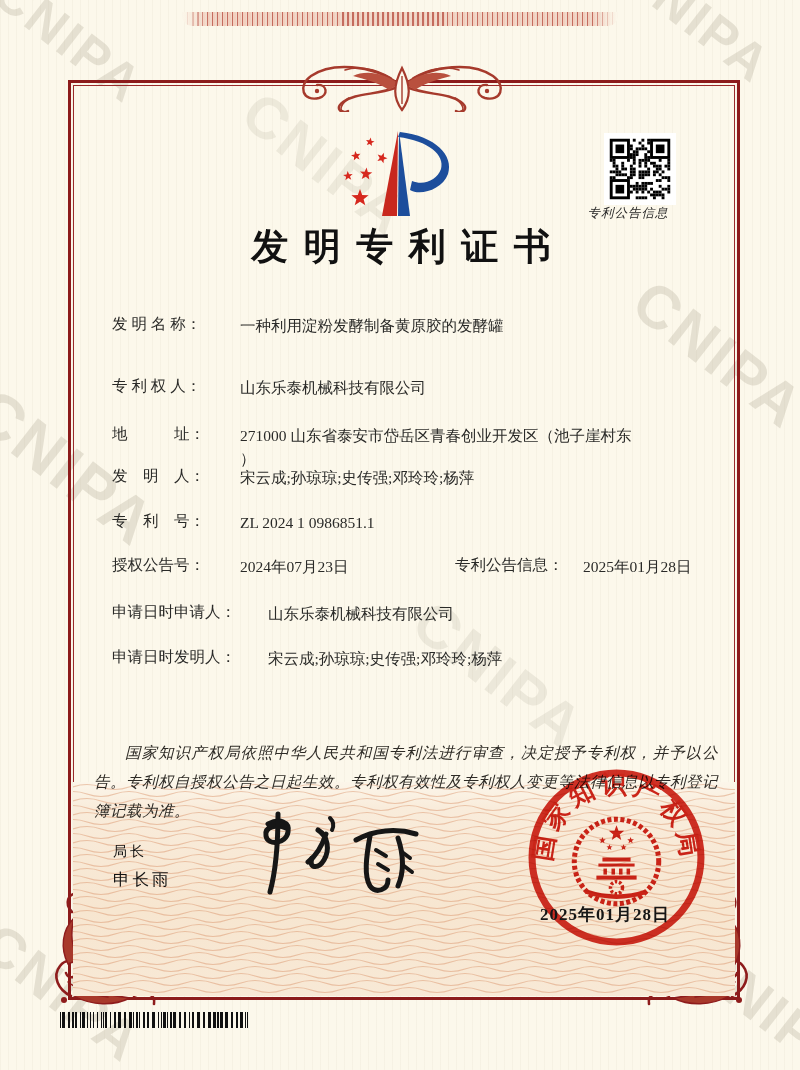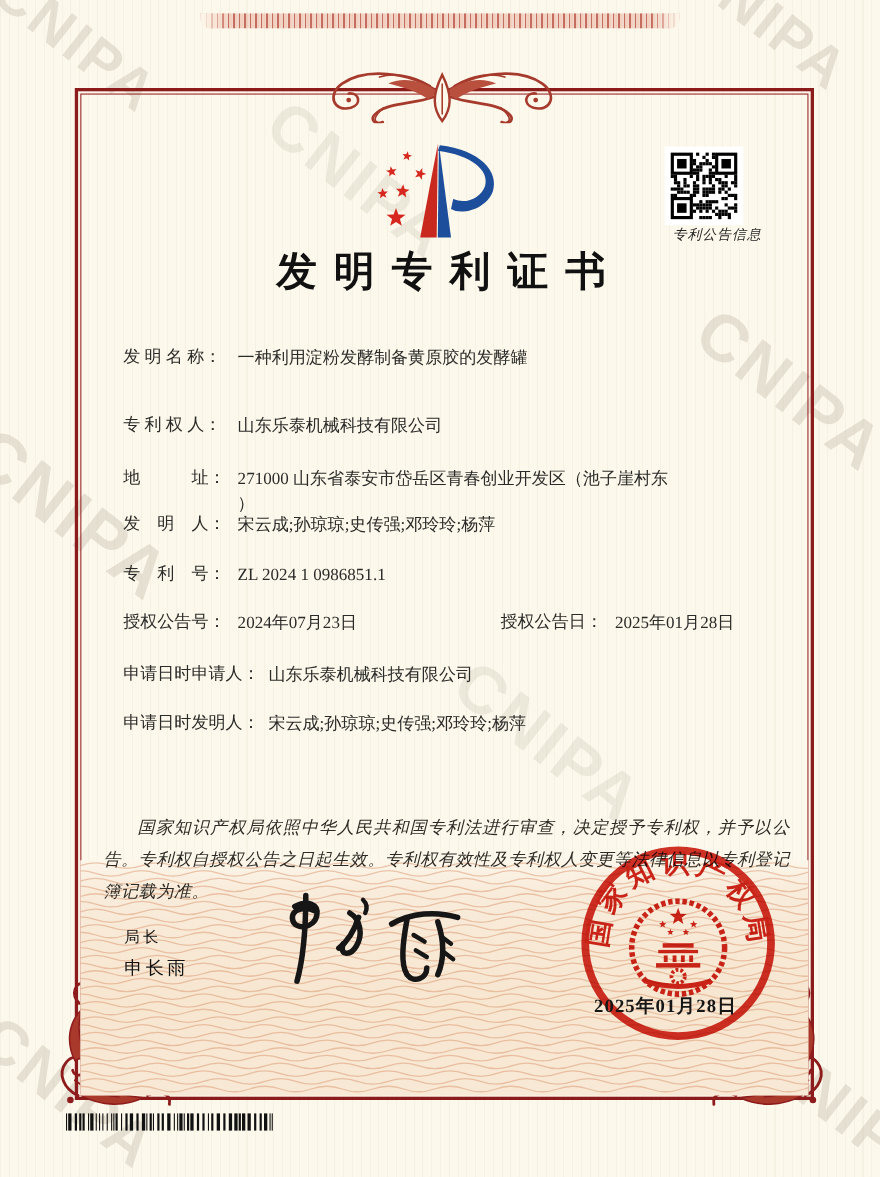--- a/index.html
+++ b/index.html
@@ -17,26 +17,26 @@
          border:1px solid #9a2a2a;}
   #frill{position:absolute;left:182px;top:12px;width:436px;height:14px;border-radius:0 0 10px 10px;
     background:
       linear-gradient(90deg,#fcf8eb 0,rgba(252,248,235,0) 6%,rgba(252,248,235,0) 94%,#fcf8eb 100%),
       repeating-linear-gradient(90deg,rgba(178,62,48,.75) 0 1.5px,rgba(232,166,146,.5) 1.5px 3.5px,rgba(198,92,72,.2) 3.5px 5px);}
   .svg-abs{position:absolute;}
   
   #cert-no{position:absolute;left:103px;top:130px;font-size:15.5px;color:#1d1d1d;letter-spacing:2px;}
   #title{position:absolute;left:68px;top:222px;width:666px;text-align:center;
          font-size:37px;font-weight:bold;color:#111;letter-spacing:.42em;text-indent:.42em;}
-  #qr-label{position:absolute;left:604px;top:205px;width:96px;text-align:center;
+  #qr-label{position:absolute;left:580px;top:205px;width:96px;text-align:center;
             font-size:12.5px;font-style:italic;color:#262626;letter-spacing:1px;}
   .row{position:absolute;left:112px;width:600px;font-size:15.5px;color:#2a2a28;}
   .lbl{display:inline-block;width:104px;white-space:pre;vertical-align:top;}
   .lblw{display:inline-block;white-space:pre;margin-right:8px;vertical-align:top;}
-  .val{display:inline-block;white-space:pre-wrap;vertical-align:top;max-width:470px;line-height:23px;}
+  .val{display:inline-block;white-space:pre-wrap;vertical-align:top;max-width:470px;line-height:23px;margin-left:24px;}
   .pair2{position:absolute;left:343px;top:0;}
   #statement{position:absolute;left:94px;top:722px;width:624px;font-size:15.5px;line-height:29px;
              color:#2e2b26;font-style:italic;text-align:justify;text-indent:2em;letter-spacing:.5px;}
   
   #peach{position:absolute;left:73px;top:782px;width:662px;height:214px;overflow:hidden;
          background:linear-gradient(180deg,#fcf6ea 0,#f9ecdb 26px,#f7e6d0 60%,#f8e9d6 100%);}
   #peach svg{position:absolute;left:0;top:0;}
   #director-title{position:absolute;left:113px;top:843px;font-size:14px;color:#111;
       font-family:"Liberation Sans","DejaVu Sans",sans-serif;letter-spacing:3px;font-weight:500;}
   #director-name{position:absolute;left:113px;top:869px;font-size:16.5px;color:#111;
@@ -321,21 +321,21 @@
 ）</span>
   </div>
   <div class="row" style="top:466px">
     <span class="lbl">发　明　人：</span><span class="val">宋云成;孙琼琼;史传强;邓玲玲;杨萍</span>
   </div>
   <div class="row" style="top:511px">
     <span class="lbl">专　利　号：</span><span class="val">ZL 2024 1 0986851.1</span>
   </div>
   <div class="row" style="top:555px">
     <span class="lbl">授权公告号：</span><span class="val">2024年07月23日</span>
-    <span class="pair2"><span class="lbl">授权公告日：</span><span class="val">2025年01月28日</span></span>
+    <span class="pair2"><span class="lbl">专利公告信息：</span><span class="val">2025年01月28日</span></span>
   </div>
   <div class="row" style="top:602px">
     <span class="lblw">申请日时申请人：</span><span class="val">山东乐泰机械科技有限公司</span>
   </div>
   <div class="row" style="top:647px">
     <span class="lblw">申请日时发明人：</span><span class="val">宋云成;孙琼琼;史传强;邓玲玲;杨萍</span>
   </div>
 
   <p id="statement"><span>国家知识产权局依照中华人民共和国专利法进行审查，决定授予专利权，并予以公告。</span><span>专利权自授权公告之日起生效。专利权有效性及专利权人变更等法律信息以专利登记簿记载为准。</span></p>
 

